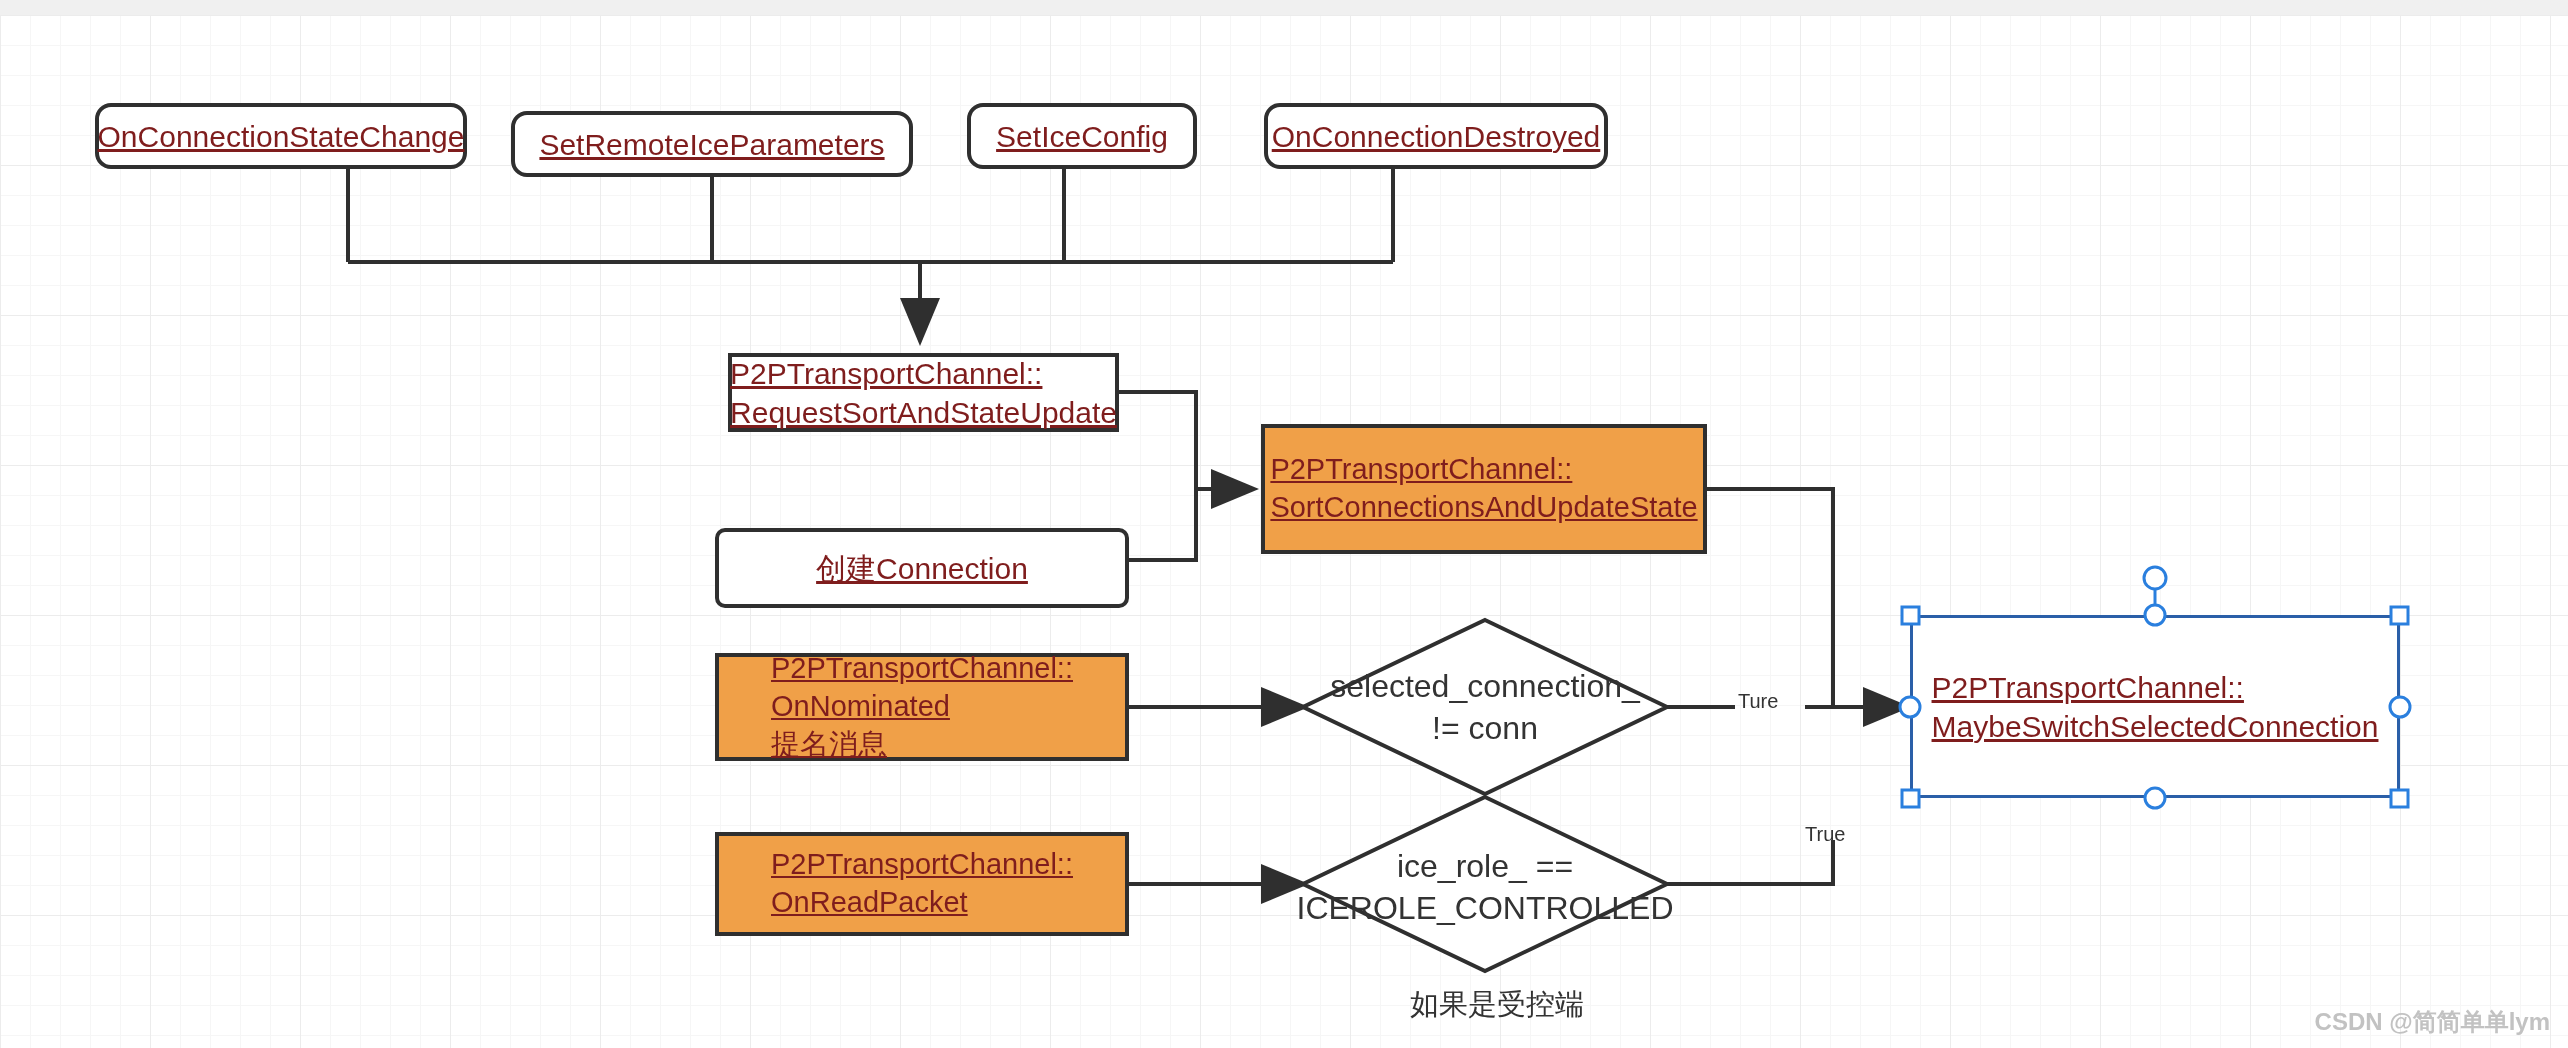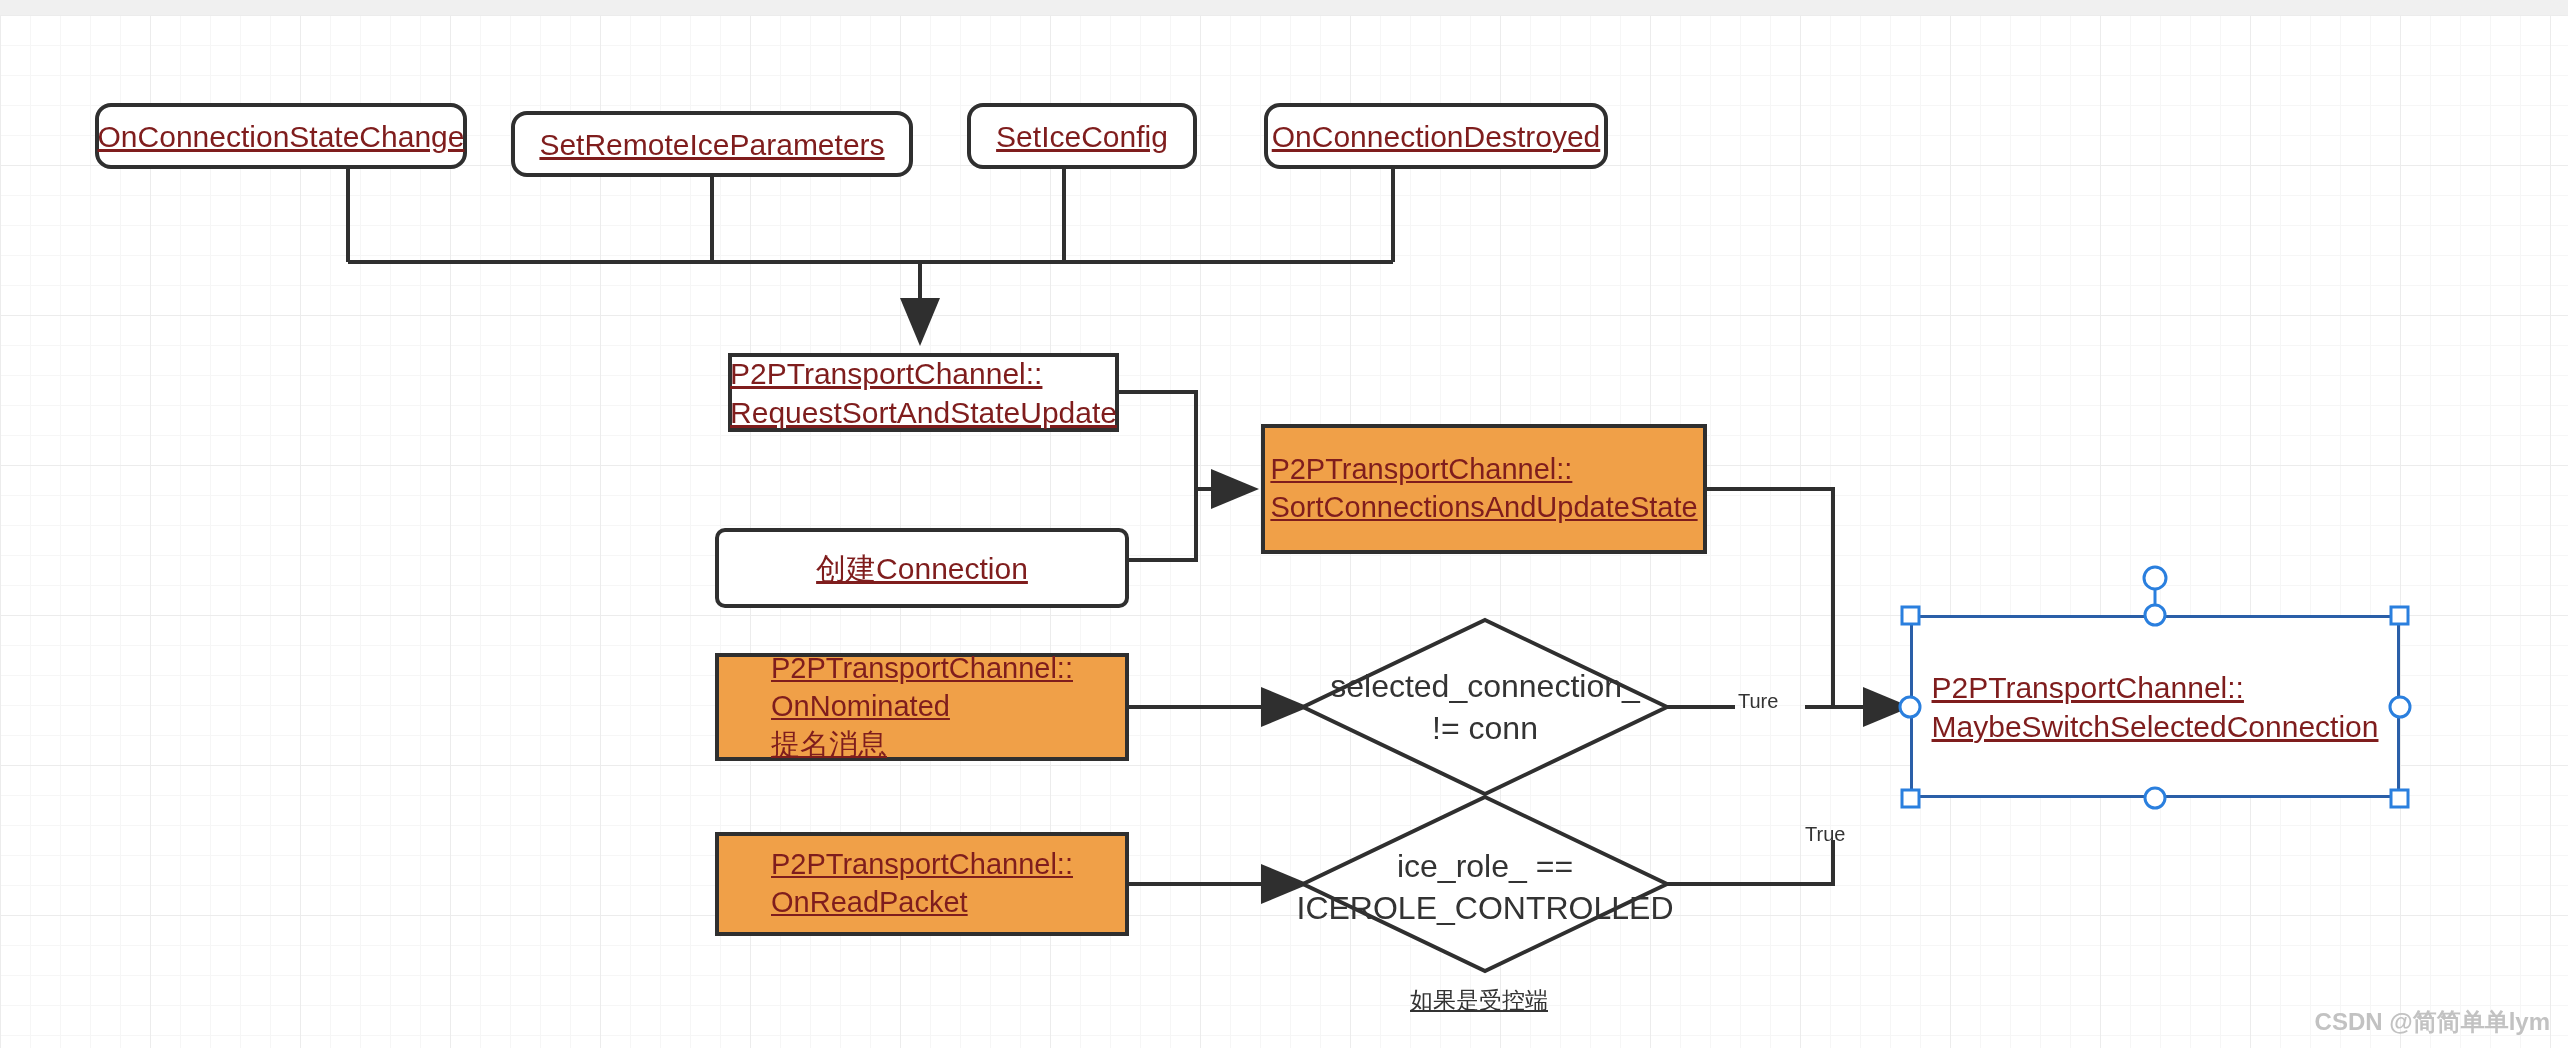--- a/index.html
+++ b/index.html
@@ -87,25 +87,24 @@
   .edge-label {
     position: absolute;
     font-size: 20px;
     color: #333333;
     background: transparent;
     z-index: 7;
     white-space: nowrap;
   }
   .caption {
     position: absolute;
-    font-size: 23px;
+    font-size: 29px;
     color: #333333;
     z-index: 6;
     white-space: nowrap;
-    text-decoration: underline;
   }
   .watermark {
     position: absolute;
     right: 18px;
     bottom: 10px;
     font-size: 24px;
     color: #c2c2c2;
     z-index: 9;
     white-space: nowrap;
     font-weight: bold;

